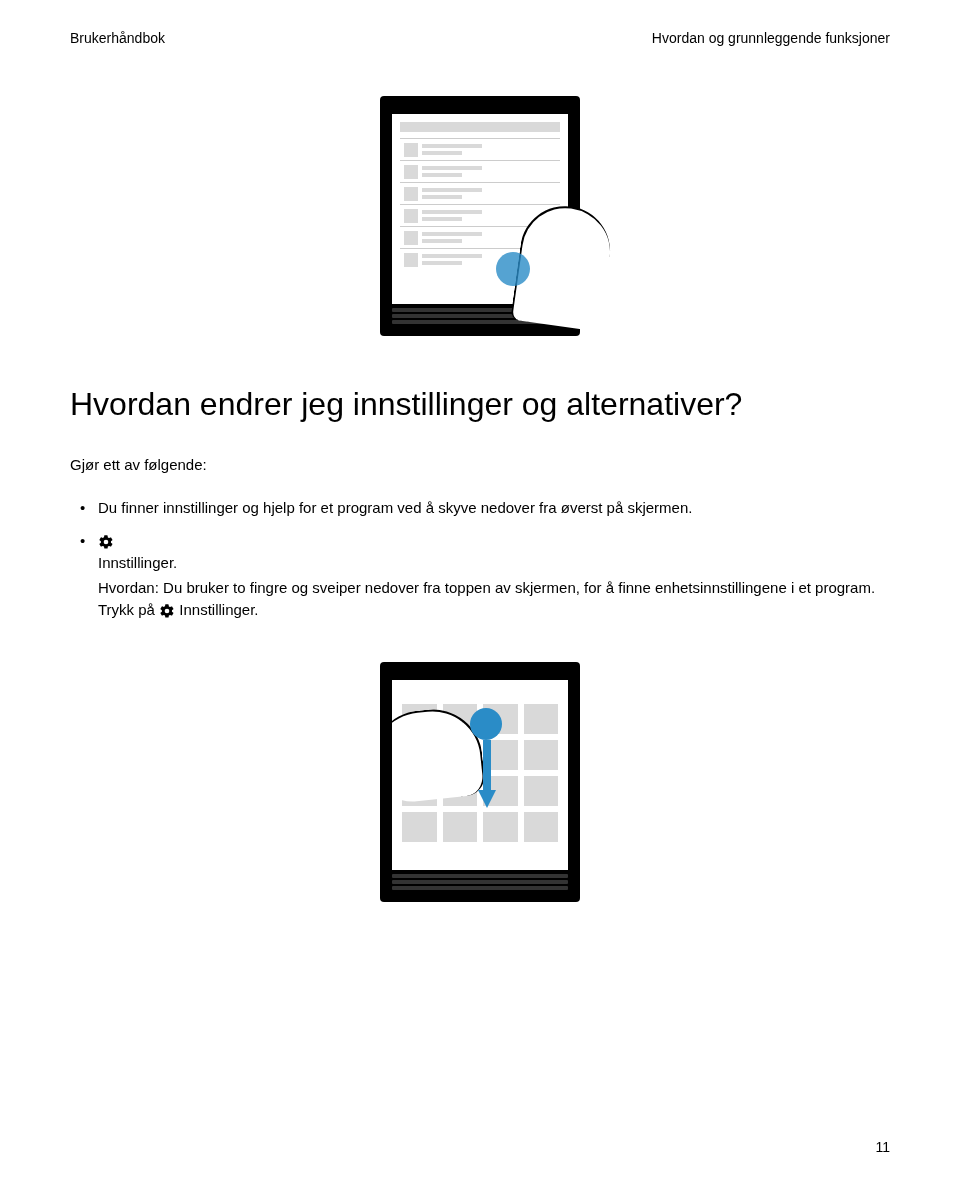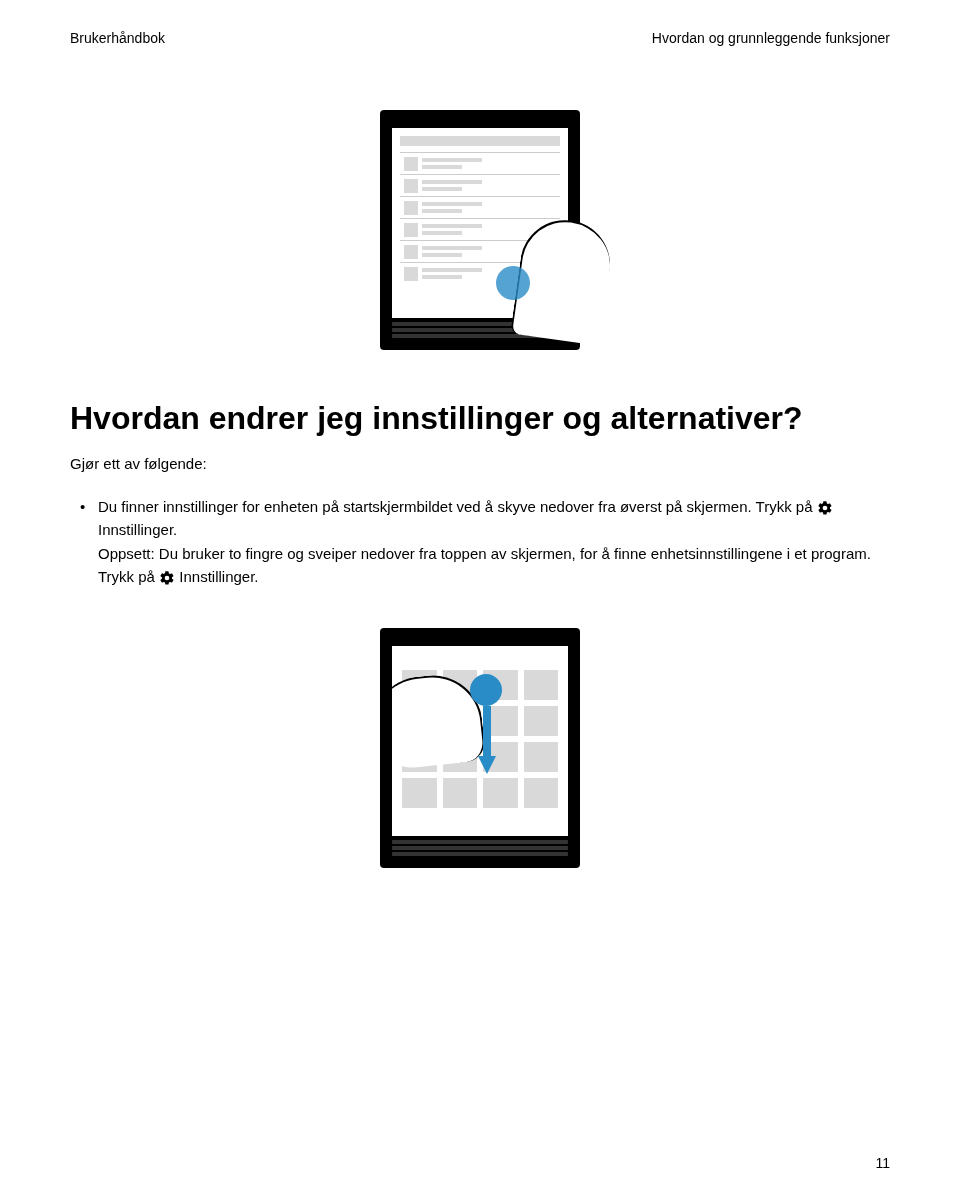--- a/index.html
+++ b/index.html
@@ -9,21 +9,21 @@
     height: 1191px;
     background: #fff;
     color: #000;
     position: relative;
     padding: 30px 70px 30px 70px;
   }
   .header {
     display: flex;
     justify-content: space-between;
     font-size: 14px;
-    margin-bottom: 64px;
+    margin-bottom: 50px;
   }
   .illustration-wrap {
     display: flex;
     justify-content: center;
     margin-bottom: 50px;
   }
   .phone {
     width: 200px;
     height: 240px;
     background: #000;
@@ -65,22 +65,22 @@
     bottom: 50px;
     right: 50px;
     width: 34px; height: 34px;
     border-radius: 50%;
     background: #2a8cc7;
     opacity: 0.8;
     z-index: 5;
   }
   h1 {
     font-size: 32px;
-    font-weight: 700;
-    margin-bottom: 18px;
+    font-weight: 400;
+    margin-bottom: 33px;
   }
   .lead { font-size: 15px; margin-bottom: 24px; }
   ul.bullets { list-style: none; padding-left: 0; }
   ul.bullets > li {
     position: relative;
     padding-left: 28px;
     font-size: 15px;
     line-height: 1.5;
     margin-bottom: 10px;
   }
@@ -145,21 +145,21 @@
   }
   .arrow-down {
     position:absolute;
     top: 60px;
     left: 86px;
     z-index:6;
   }
   .arrow-down svg { display:block; }
   .page-number {
     position:absolute;
-    bottom: 20px;
+    bottom: 36px;
     right: 70px;
     font-size: 14px;
   }
   strong { font-weight: normal; }
 </style>
 </head>
 <body>
 
 <div class="header">
   <span>Brukerhåndbok</span>
@@ -222,30 +222,32 @@
     <div class="hand"></div>
   </div>
 </div>
 
 <h1>Hvordan endrer jeg innstillinger og alternativer?</h1>
 
 <p class="lead">Gjør ett av følgende:</p>
 
 <ul class="bullets">
   <li>
-    <span>Du finner innstillinger for enheten på startskjermbildet ved å skyve nedover fra øverst på skjermen. Trykk på </span>
+    <span>Du finner innstillinger og hjelp for et program ved å skyve nedover fra øverst på skjermen.</span>
+  </li>
+  <li>
     <span class="gear-icon">
       <svg viewBox="0 0 24 24" width="16" height="16">
           <path fill="#000" d="M19.4 13a7.5 7.5 0 0 0 .1-1 7.5 7.5 0 0 0-.1-1l2.1-1.6a.5.5 0 0 0 .1-.7l-2-3.4a.5.5 0 0 0-.6-.2l-2.5 1a7.3 7.3 0 0 0-1.7-1l-.4-2.6A.5.5 0 0 0 13.9 2h-4a.5.5 0 0 0-.5.4L9 5a7.3 7.3 0 0 0-1.7 1l-2.5-1a.5.5 0 0 0-.6.2l-2 3.4a.5.5 0 0 0 .1.7L4.4 11a7.5 7.5 0 0 0-.1 1 7.5 7.5 0 0 0 .1 1l-2.1 1.6a.5.5 0 0 0-.1.7l2 3.4a.5.5 0 0 0 .6.2l2.5-1a7.3 7.3 0 0 0 1.7 1l.4 2.6a.5.5 0 0 0 .5.4h4a.5.5 0 0 0 .5-.4l.4-2.6a7.3 7.3 0 0 0 1.7-1l2.5 1a.5.5 0 0 0 .6-.2l2-3.4a.5.5 0 0 0-.1-.7ZM12 15.5A3.5 3.5 0 1 1 15.5 12 3.5 3.5 0 0 1 12 15.5Z"></path>
         </svg>
     </span>
     <br>
     <strong>Innstillinger</strong><span>.</span>
     <p class="sub-p">
-      <strong>Oppsett:</strong><span> Du bruker to fingre og sveiper nedover fra toppen av skjermen, for å finne enhetsinnstillingene i et program. Trykk på </span>
+      <strong>Hvordan:</strong><span> Du bruker to fingre og sveiper nedover fra toppen av skjermen, for å finne enhetsinnstillingene i et program. Trykk på </span>
       <span class="gear-icon">
         <svg viewBox="0 0 24 24" width="16" height="16">
             <path fill="#000" d="M19.4 13a7.5 7.5 0 0 0 .1-1 7.5 7.5 0 0 0-.1-1l2.1-1.6a.5.5 0 0 0 .1-.7l-2-3.4a.5.5 0 0 0-.6-.2l-2.5 1a7.3 7.3 0 0 0-1.7-1l-.4-2.6A.5.5 0 0 0 13.9 2h-4a.5.5 0 0 0-.5.4L9 5a7.3 7.3 0 0 0-1.7 1l-2.5-1a.5.5 0 0 0-.6.2l-2 3.4a.5.5 0 0 0 .1.7L4.4 11a7.5 7.5 0 0 0-.1 1 7.5 7.5 0 0 0 .1 1l-2.1 1.6a.5.5 0 0 0-.1.7l2 3.4a.5.5 0 0 0 .6.2l2.5-1a7.3 7.3 0 0 0 1.7 1l.4 2.6a.5.5 0 0 0 .5.4h4a.5.5 0 0 0 .5-.4l.4-2.6a7.3 7.3 0 0 0 1.7-1l2.5 1a.5.5 0 0 0 .6-.2l2-3.4a.5.5 0 0 0-.1-.7ZM12 15.5A3.5 3.5 0 1 1 15.5 12 3.5 3.5 0 0 1 12 15.5Z"></path>
           </svg>
       </span>
       <strong>Innstillinger</strong><span>.</span>
     </p>
   </li>
 </ul>
 

